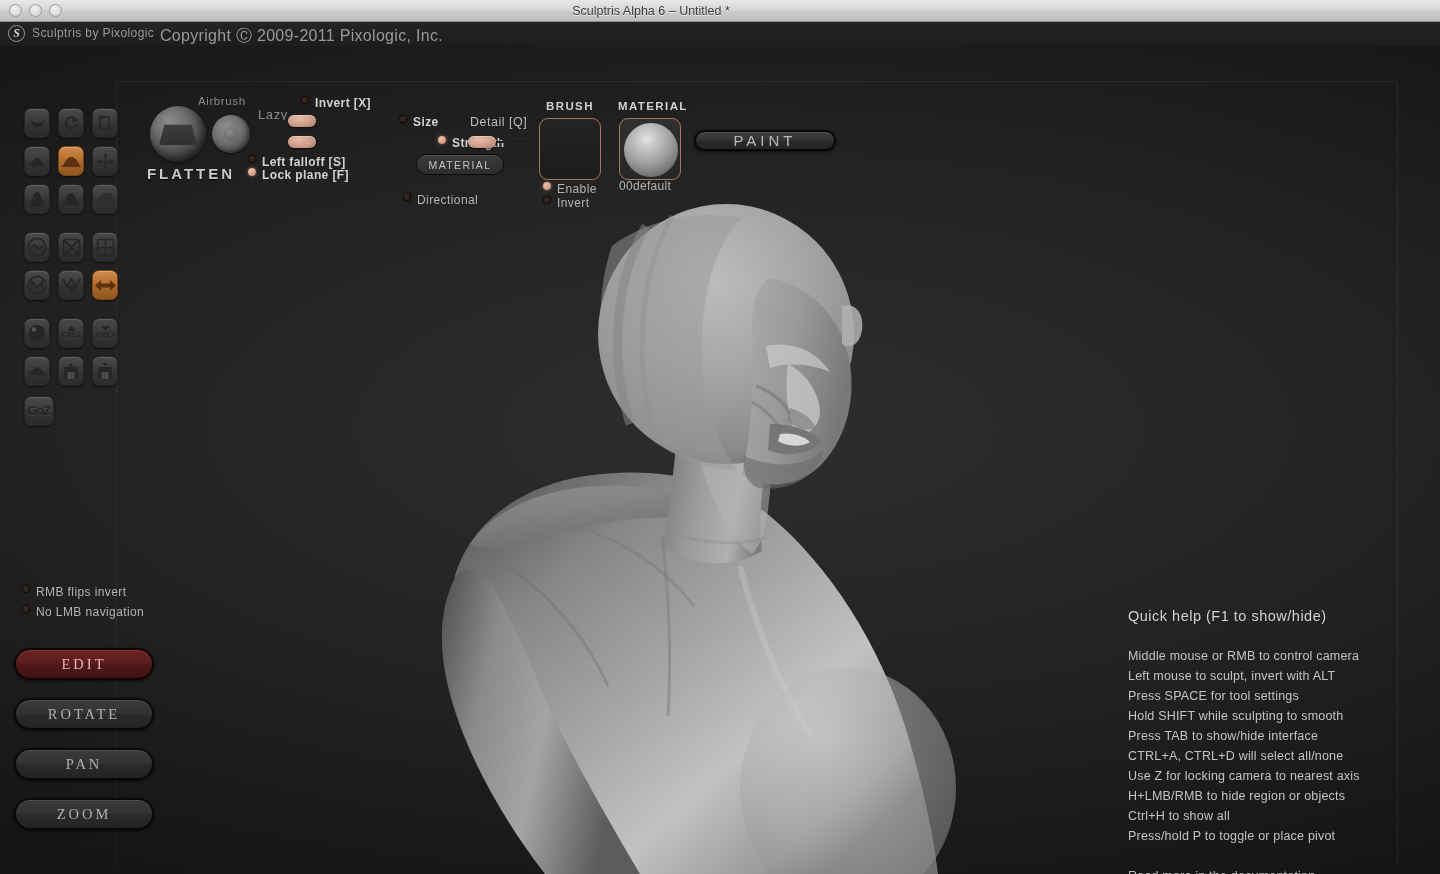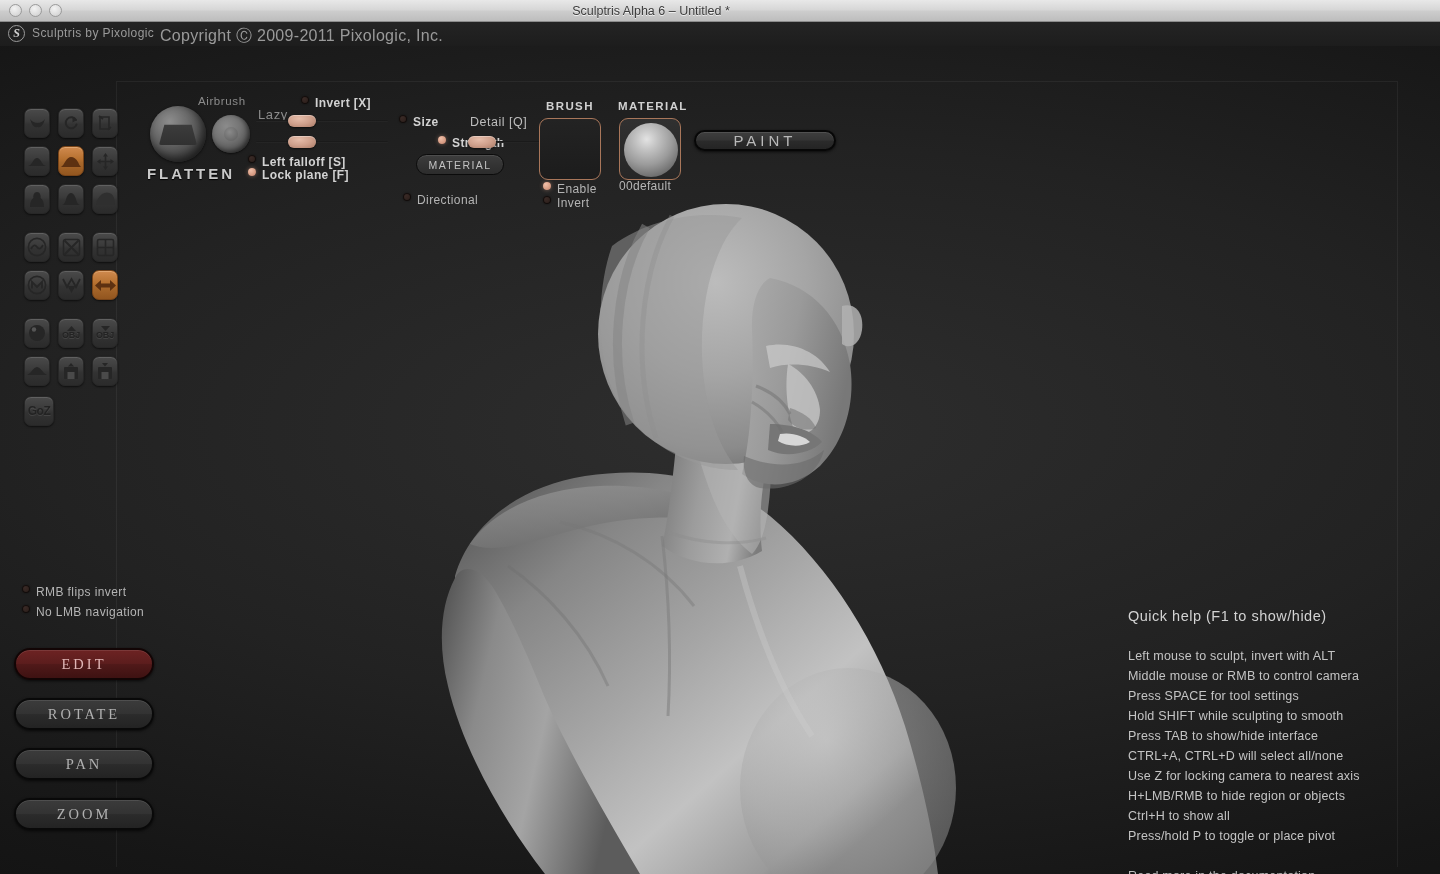--- a/index.html
+++ b/index.html
@@ -570,22 +570,22 @@
     </div>
     <div class="radio-row" style="left:543px; top:150px;">
       <span class="radio"></span>
       <span class="lbl">Invert</span>
     </div>
 
     <div class="paint-btn">PAINT</div>
 
     <div id="quickhelp">
       <div class="qh-title">Quick help (F1 to show/hide)</div>
+      <div class="qh-line">Middle mouse or RMB to control camera</div>
       <div class="qh-line">Left mouse to sculpt, invert with ALT</div>
-      <div class="qh-line">Middle mouse or RMB to control camera</div>
       <div class="qh-line">Press SPACE for tool settings</div>
       <div class="qh-line">Hold SHIFT while sculpting to smooth</div>
       <div class="qh-line">Press TAB to show/hide interface</div>
       <div class="qh-line">CTRL+A, CTRL+D will select all/none</div>
       <div class="qh-line">Use Z for locking camera to nearest axis</div>
       <div class="qh-line">H+LMB/RMB to hide region or objects</div>
       <div class="qh-line">Ctrl+H to show all</div>
       <div class="qh-line">Press/hold P to toggle or place pivot</div>
       <div class="qh-foot">Read more in the documentation</div>
     </div>

